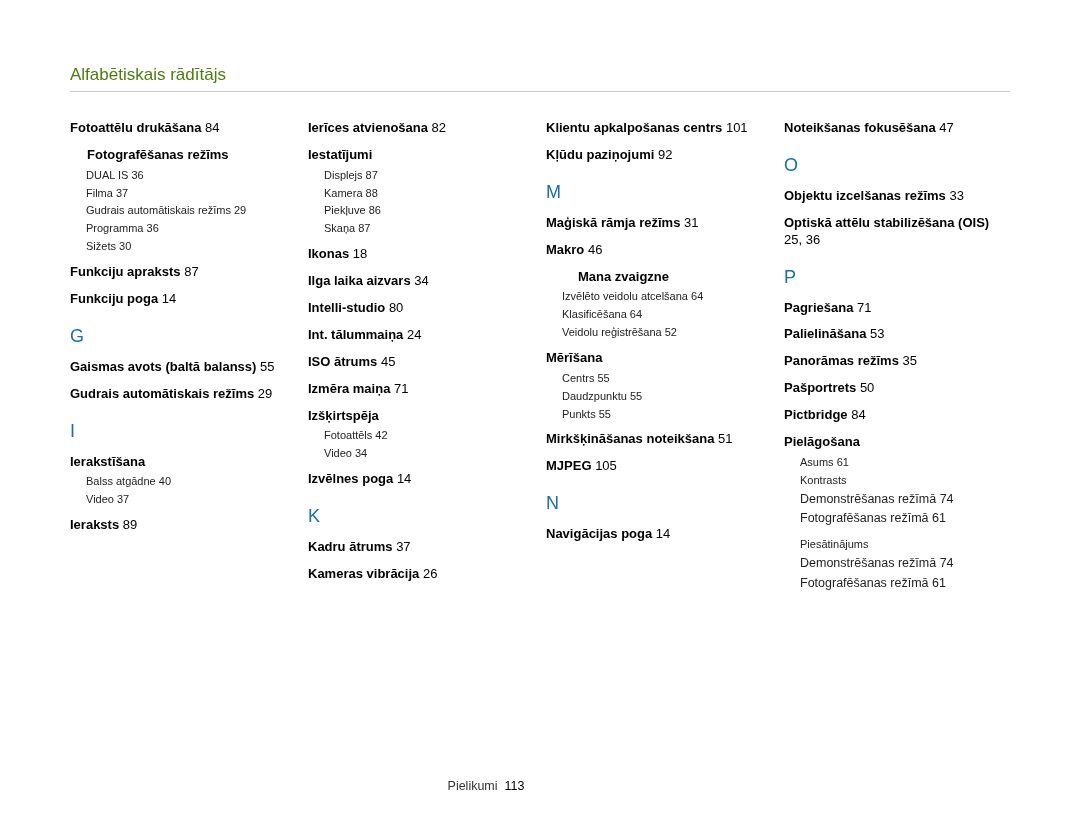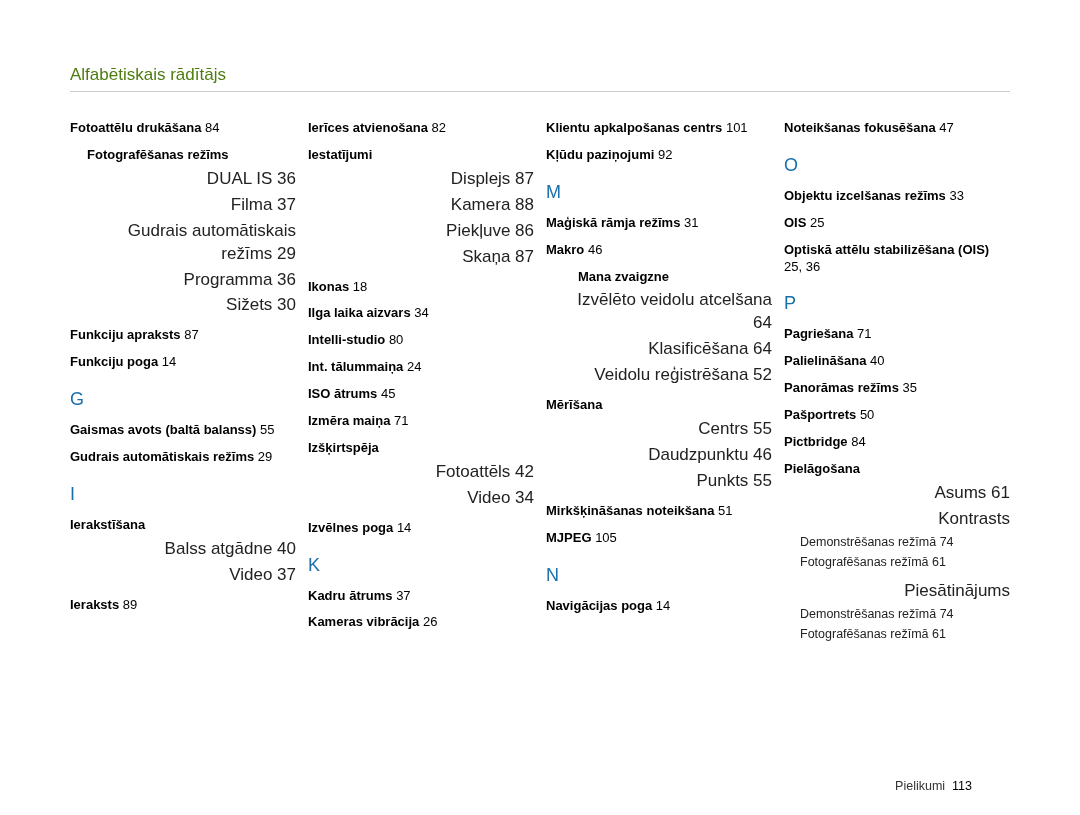--- a/index.html
+++ b/index.html
@@ -31,27 +31,26 @@
     min-width: 0;
   }
   .entry-bold {
     font-weight: bold;
     font-size: 13px;
     margin-bottom: 10px;
     line-height: 1.3;
   }
   .entry-bold .pg { font-weight: normal; }
   .sub {
-    font-size: 17px;
+    font-size: 11px;
     font-weight: normal;
     margin-left: 16px;
     margin-bottom: 3px;
     line-height: 1.35;
     color: #222;
-    text-align: right;
   }
   .sub2 {
     font-size: 12.5px;
     font-weight: normal;
     margin-left: 16px;
     margin-bottom: 3px;
     line-height: 1.35;
     color: #222;
   }
   .letter {
@@ -59,21 +58,21 @@
     font-size: 18px;
     font-weight: normal;
     margin-top: 18px;
     margin-bottom: 12px;
   }
   .footer {
     position: absolute;
     bottom: 22px;
     left: 0;
     width: 972px;
-    text-align: right;
+    text-align: center;
     font-size: 12.5px;
     color: #333;
   }
   .footer .num { color: #000; }
 </style>
 </head>
 <body>
 
 <div class="page-title">Alfabētiskais rādītājs</div>
 
@@ -123,36 +122,35 @@
       <div class="entry-bold">Kļūdu paziņojumi  <span class="pg">92</span></div>
       <div class="letter">M</div>
       <div class="entry-bold">Maģiskā rāmja režīms  <span class="pg">31</span></div>
       <div class="entry-bold">Makro  <span class="pg">46</span></div>
       <div class="entry-bold" style="margin-bottom: 4px; padding-left: 32px;">Mana zvaigzne</div>
       <div class="sub">Izvēlēto veidolu atcelšana  64</div>
       <div class="sub">Klasificēšana  64</div>
       <div class="sub" style="margin-bottom: 10px;">Veidolu reģistrēšana  52</div>
       <div class="entry-bold" style="margin-bottom: 4px;">Mērīšana</div>
       <div class="sub">Centrs  55</div>
-      <div class="sub">Daudzpunktu  46</div>
+      <div class="sub">Daudzpunktu  55</div>
       <div class="sub" style="margin-bottom: 10px;">Punkts  55</div>
       <div class="entry-bold">Mirkšķināšanas noteikšana  <span class="pg">51</span></div>
       <div class="entry-bold">MJPEG  <span class="pg">105</span></div>
       <div class="letter">N</div>
       <div class="entry-bold">Navigācijas poga  <span class="pg">14</span></div>
     </div>
   <div class="col" id="col3">
       <div class="entry-bold">Noteikšanas fokusēšana  <span class="pg">47</span></div>
       <div class="letter">O</div>
       <div class="entry-bold">Objektu izcelšanas režīms  <span class="pg">33</span></div>
-      <div class="entry-bold">OIS  <span class="pg">25</span></div>
       <div class="entry-bold">Optiskā attēlu stabilizēšana (OIS)  <span class="pg">25, 36</span></div>
       <div class="letter">P</div>
       <div class="entry-bold">Pagriešana  <span class="pg">71</span></div>
-      <div class="entry-bold">Palielināšana  <span class="pg">40</span></div>
+      <div class="entry-bold">Palielināšana  <span class="pg">53</span></div>
       <div class="entry-bold">Panorāmas režīms  <span class="pg">35</span></div>
       <div class="entry-bold">Pašportrets  <span class="pg">50</span></div>
       <div class="entry-bold">Pictbridge  <span class="pg">84</span></div>
       <div class="entry-bold" style="margin-bottom: 4px;">Pielāgošana</div>
       <div class="sub">Asums  61</div>
       <div class="sub">Kontrasts</div>
       <div class="sub2">Demonstrēšanas režīmā  74</div>
       <div class="sub2" style="margin-bottom: 10px;">Fotografēšanas režīmā  61</div>
       <div class="sub">Piesātinājums</div>
       <div class="sub2">Demonstrēšanas režīmā  74</div>

